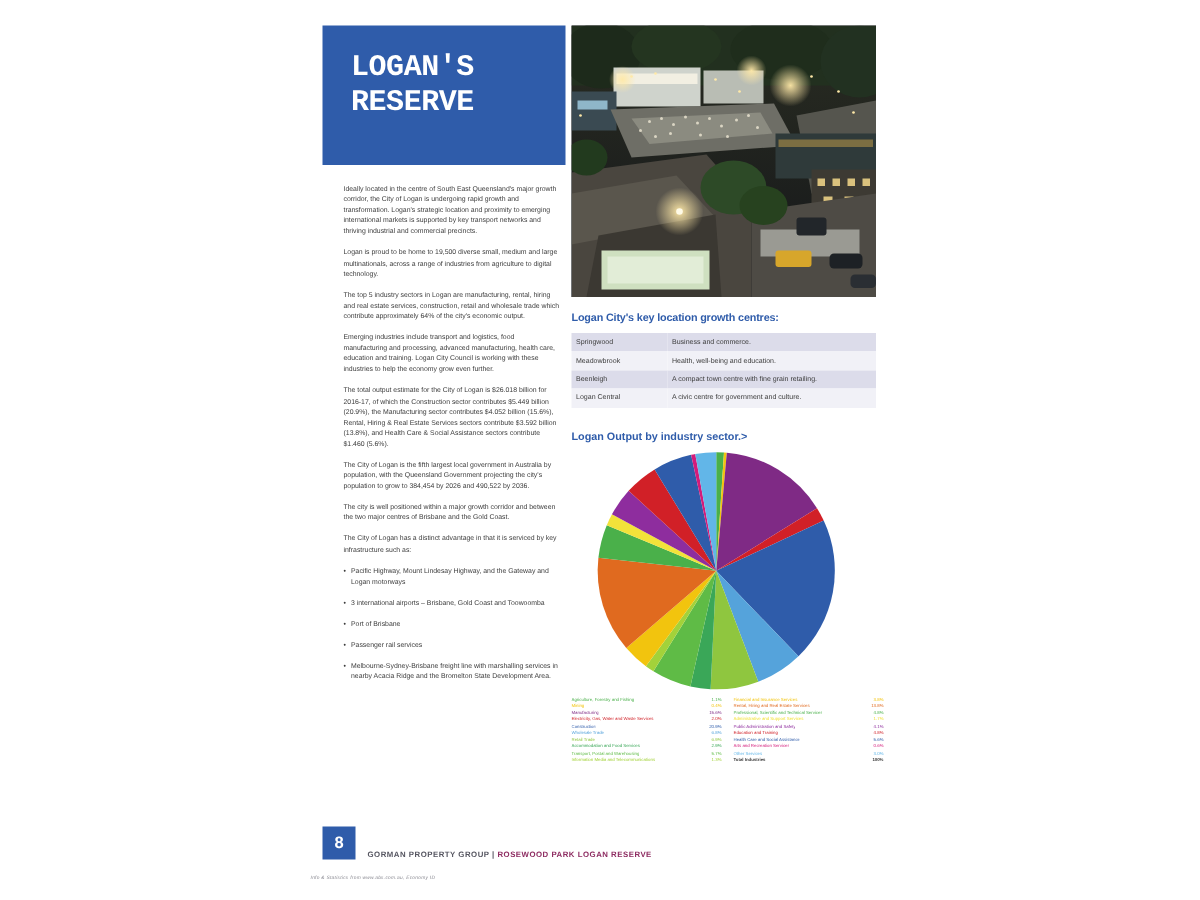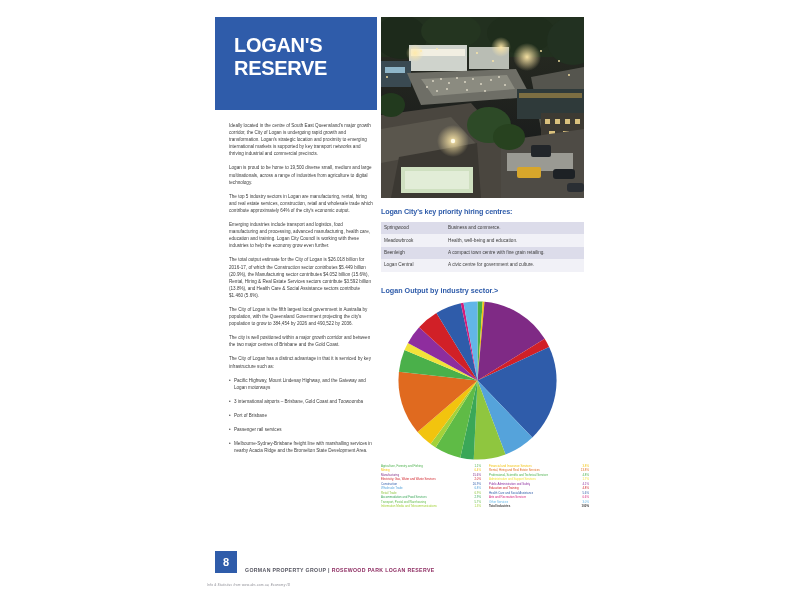--- a/index.html
+++ b/index.html
@@ -21,20 +21,21 @@
   
   .title-block {
     position: absolute;
     left: 215px;
     top: 17px;
     width: 162px;
     height: 93px;
     background: #2f5caa;
     box-sizing: border-box;
     padding: 17px 0 0 19px;
+    font-family: Liberation Mono, monospace;
   }
   .title-block .line {
     color: #ffffff;
     font-size: 20px;
     font-weight: bold;
     line-height: 23px;
     letter-spacing: -0.3px;
   }
 
   
@@ -306,21 +307,21 @@
       <li>Pacific Highway, Mount Lindesay Highway, and the Gateway and Logan motorways</li>
       <li>3 international airports – Brisbane, Gold Coast and Toowoomba</li>
       <li>Port of Brisbane</li>
       <li>Passenger rail services</li>
       <li>Melbourne-Sydney-Brisbane freight line with marshalling services in nearby Acacia Ridge and the Bromelton State Development Area.</li>
     </ul>
   </div>
 
   <div class="right-col">
 
-    <div class="sec-heading">Logan City's key priority hiring centres:</div>
+    <div class="sec-heading">Logan City's key location growth centres:</div>
 
     <table class="growth">
       <tbody>
         <tr class="odd">
           <td class="c1">Springwood</td>
           <td>Business and commerce.</td>
         </tr>
         <tr class="even">
           <td class="c1">Meadowbrook</td>
           <td>Health, well-being and education.</td>

